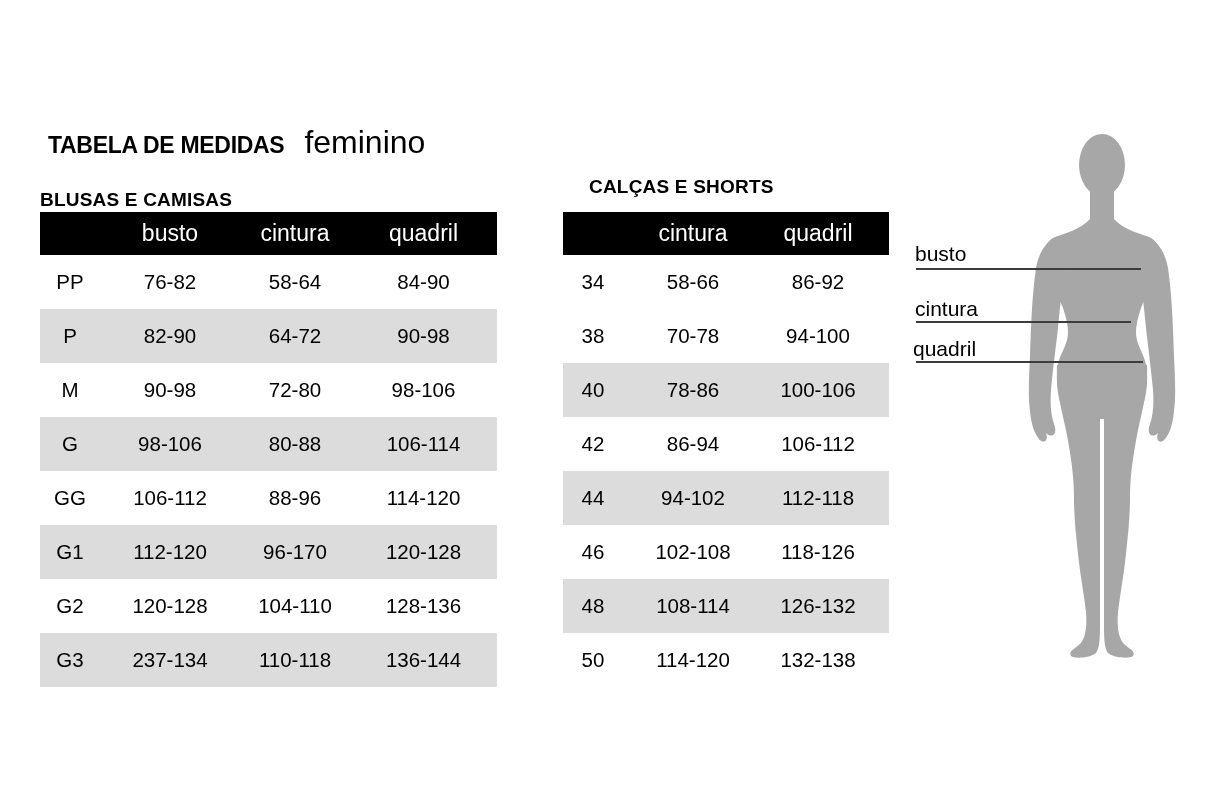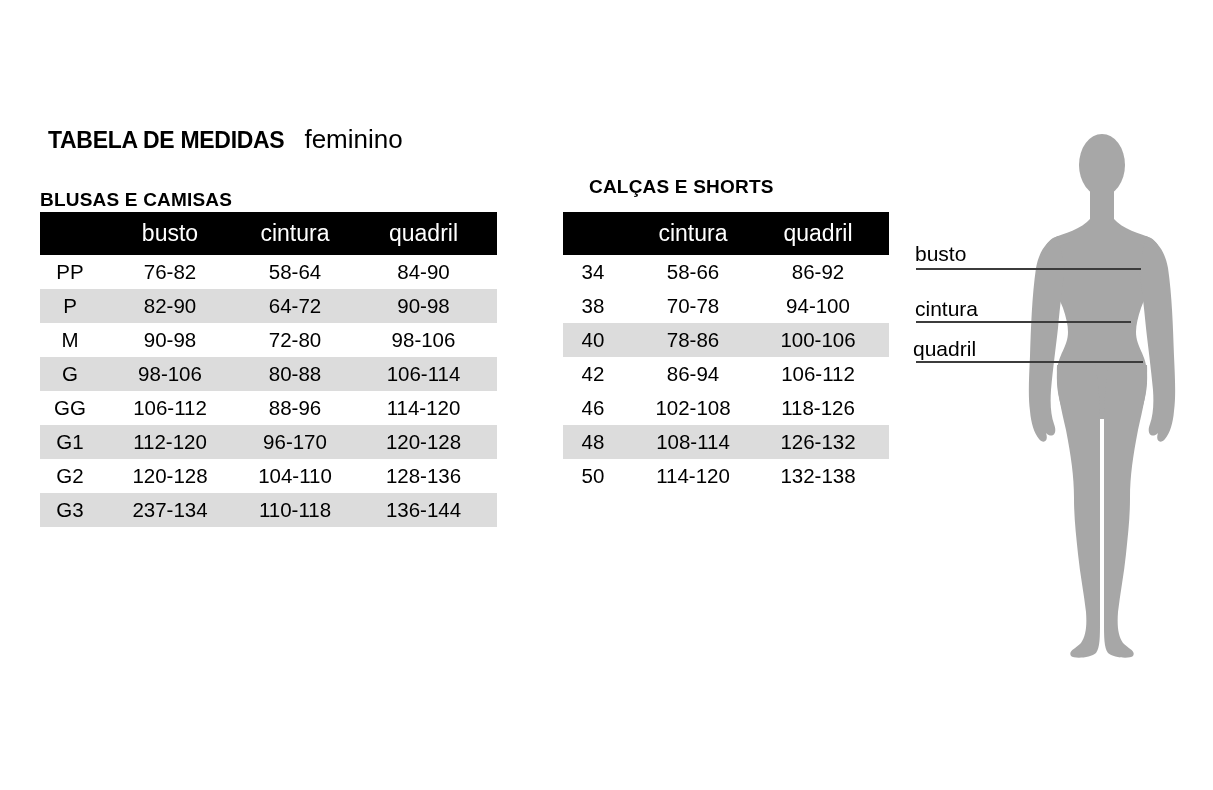--- a/index.html
+++ b/index.html
@@ -5,31 +5,31 @@
   html,body{margin:0;padding:0;}
   body{
     width:1213px;height:790px;position:relative;background:#ffffff;
     font-family:"Liberation Sans","DejaVu Sans",sans-serif;color:#000;
     overflow:hidden;
   }
   .abs{position:absolute;}
   
   #title-block{left:40px;top:124px;white-space:nowrap;}
   #page-title{display:inline;font-size:23px;font-weight:700;letter-spacing:-0.3px;margin:8px;}
-  #page-subtitle{font-size:26px;font-weight:400;margin-left:12px;}
+  #page-subtitle{font-size:32px;font-weight:400;margin-left:12px;}
   
   .section-title{font-size:19px;font-weight:700;letter-spacing:0.2px;}
   #blusas-title{left:40px;top:176px;margin-top:13px;}
   #calcas-title{left:589px;top:176px;}
   
   .sizetable{position:absolute;}
   #blusas-table{left:40px;top:212px;width:457px;}
   #calcas-table{left:563px;top:212px;width:326px;}
   .thead{display:flex;align-items:center;height:43px;background:var(--header-bg,#000);color:var(--header-tx,#fff);font-size:23px;}
-  .trow{display:flex;align-items:center;height:34px;font-size:20.5px;}
+  .trow{display:flex;align-items:center;height:54px;font-size:20.5px;}
   .trow.alt{background:var(--row-alt,#dcdcdc);}
   .cell{text-align:center;}
   #blusas-table .c0{width:60px;}
   #blusas-table .c1{width:140px;}
   #blusas-table .c2{width:110px;}
   #blusas-table .c3{width:147px;}
   #calcas-table .c0{width:60px;}
   #calcas-table .c1{width:140px;}
   #calcas-table .c2{width:110px;}
   
@@ -128,20 +128,25 @@
     </div>
     <div class="trow alt">
       <div class="cell c0">40</div>
       <div class="cell c1">78-86</div>
       <div class="cell c2">100-106</div>
     </div>
     <div class="trow">
       <div class="cell c0">42</div>
       <div class="cell c1">86-94</div>
       <div class="cell c2">106-112</div>
+    </div>
+    <div class="trow alt">
+      <div class="cell c0">44</div>
+      <div class="cell c1">94-102</div>
+      <div class="cell c2">112-118</div>
     </div>
     <div class="trow">
       <div class="cell c0">46</div>
       <div class="cell c1">102-108</div>
       <div class="cell c2">118-126</div>
     </div>
     <div class="trow alt">
       <div class="cell c0">48</div>
       <div class="cell c1">108-114</div>
       <div class="cell c2">126-132</div>

